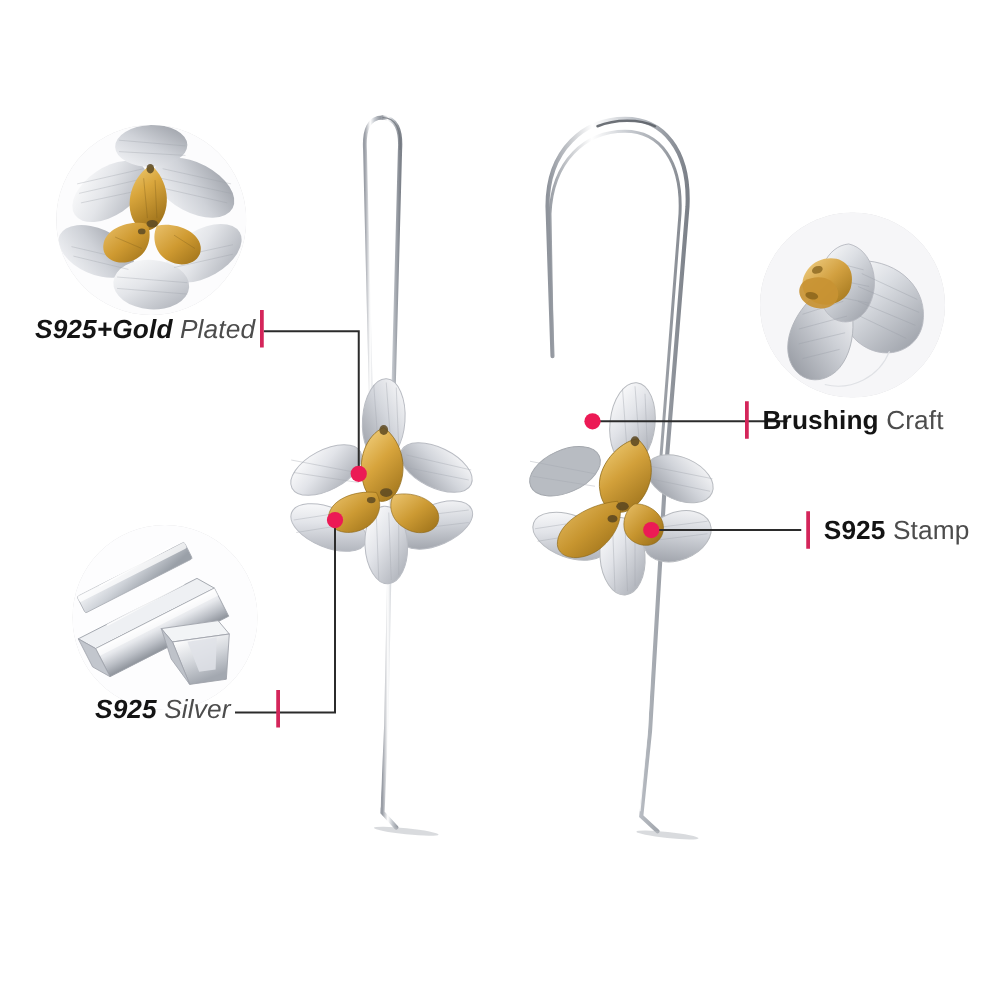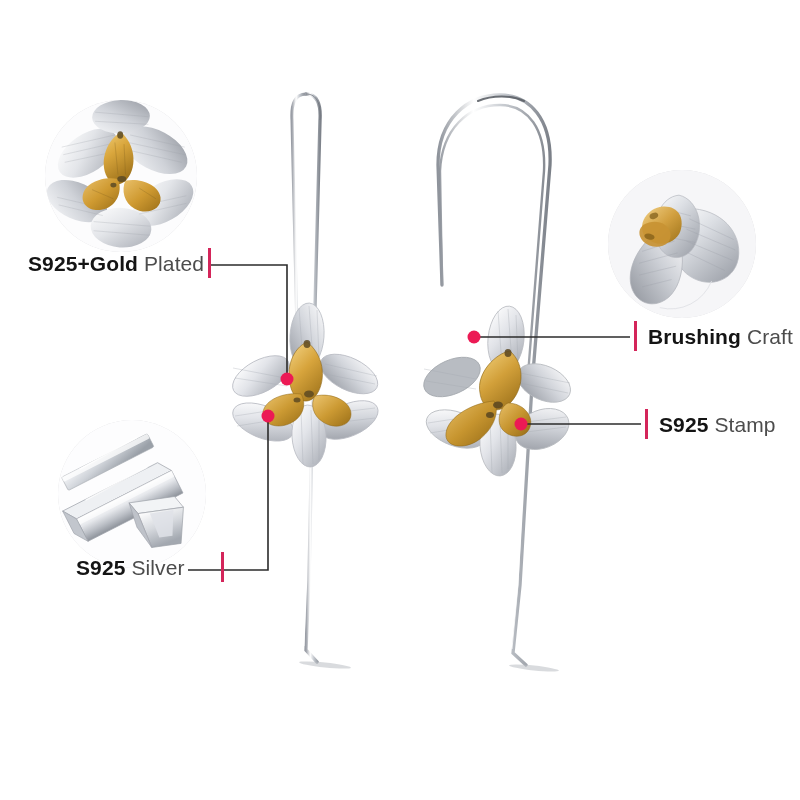--- a/index.html
+++ b/index.html
@@ -50,21 +50,21 @@
     background: #d4255a;
     flex: 0 0 auto;
   }
   .label-text {
     font-size: 21px;
     color: #1d1d1d;
     letter-spacing: 0.1px;
   }
   .label-text .strong { font-weight: 700; color: #141414; }
   .label-text .light  { font-weight: 400; color: #4c4c4c; }
-  .callout.left-label .label-text  { margin-right: 4px; }
+  .callout.left-label .label-text  { margin-right: 4px; font-style: italic; }
   .callout.right-label .label-text { margin-left: 11px; }
 
   
   #leaders {
     position: absolute;
     left: 0; top: 0;
     width: 800px; height: 800px;
     pointer-events: none;
   }
   .leader-line {
@@ -433,21 +433,21 @@
   <div class="callout left-label" id="callout-gold-plated" style="left:28px; top:248px;">
     <span class="label-text"><span class="strong">S925+Gold</span><span class="light" style="white-space: pre;"> Plated</span></span>
     <span class="tick"></span>
   </div>
 
   <div class="callout left-label" id="callout-silver" style="left:76px; top:552px;gap:32px;">
     <span class="label-text"><span class="strong">S925</span><span class="light" style="white-space: pre;"> Silver</span></span>
     <span class="tick"></span>
   </div>
 
-  <div class="callout right-label" id="callout-brushing" style="left:634px; top:321px;text-align:right;">
+  <div class="callout right-label" id="callout-brushing" style="left:596px; top:321px;text-align:right;">
     <span class="label-text"><span class="strong">Brushing</span><span class="light" style="white-space: pre;"> Craft</span></span>
     <span class="tick"></span>
   </div>
 
   <div class="callout right-label" id="callout-stamp" style="left:645px; top:409px;">
     <span class="label-text"><span class="strong">S925</span><span class="light" style="white-space: pre;"> Stamp</span></span>
     <span class="tick"></span>
   </div>
 
 </div>

